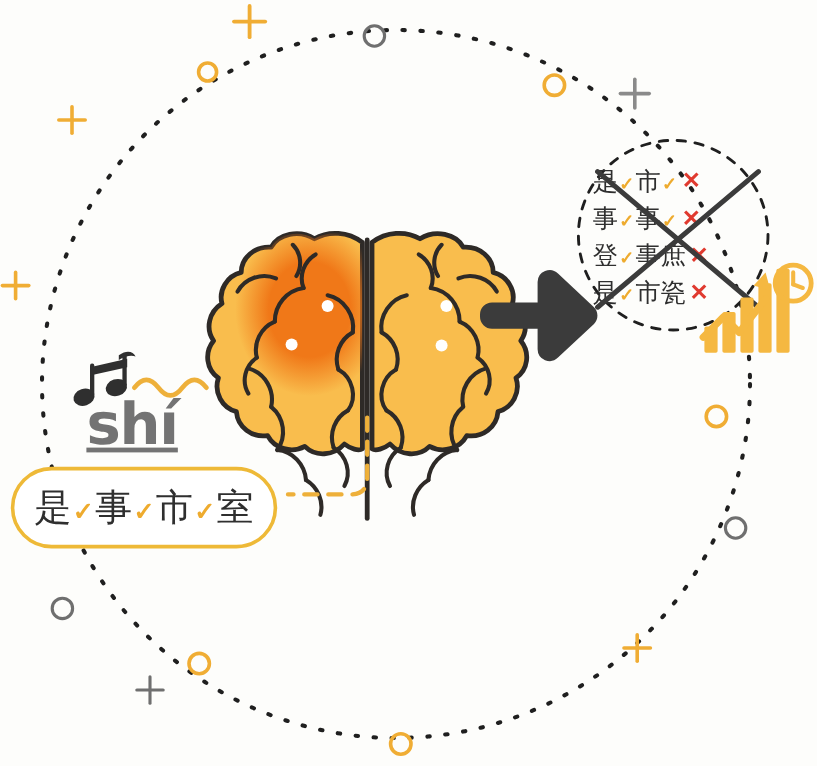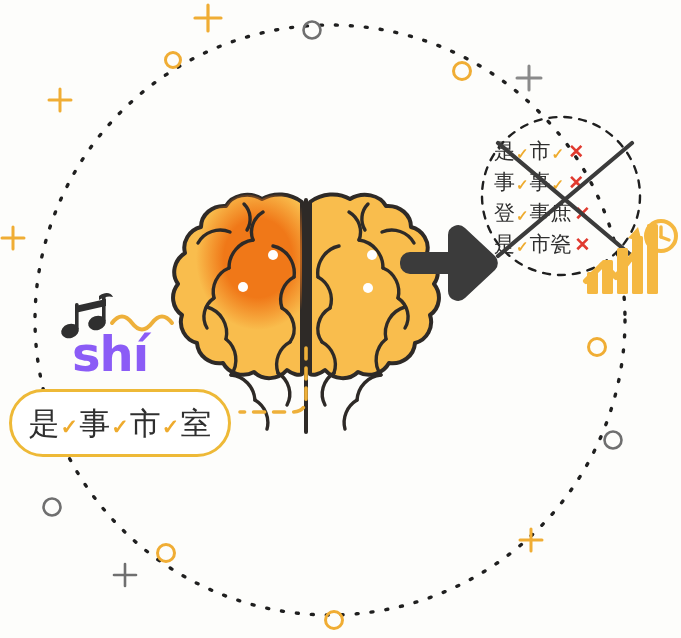--- a/index.html
+++ b/index.html
@@ -31,22 +31,23 @@
     white-space: nowrap;
     font-family: "DejaVu Sans", "Liberation Sans", sans-serif;
   }
   
   #pinyin-word {
     left: 72px;
     top: 326px;
     font-size: 48px;
     font-weight: bold;
     letter-spacing: -1px;
-    color: #8b5cf6;
+    color: #737373;
     font-family: "DejaVu Sans", "Liberation Sans", sans-serif;
+    text-decoration: underline;
   }
   
   #answer-pill {
     position: absolute;
     left: 9px;
     top: 389px;
     width: 222px;
     height: 68px;
     border: 3px solid #eeb937;
     border-radius: 34px;

